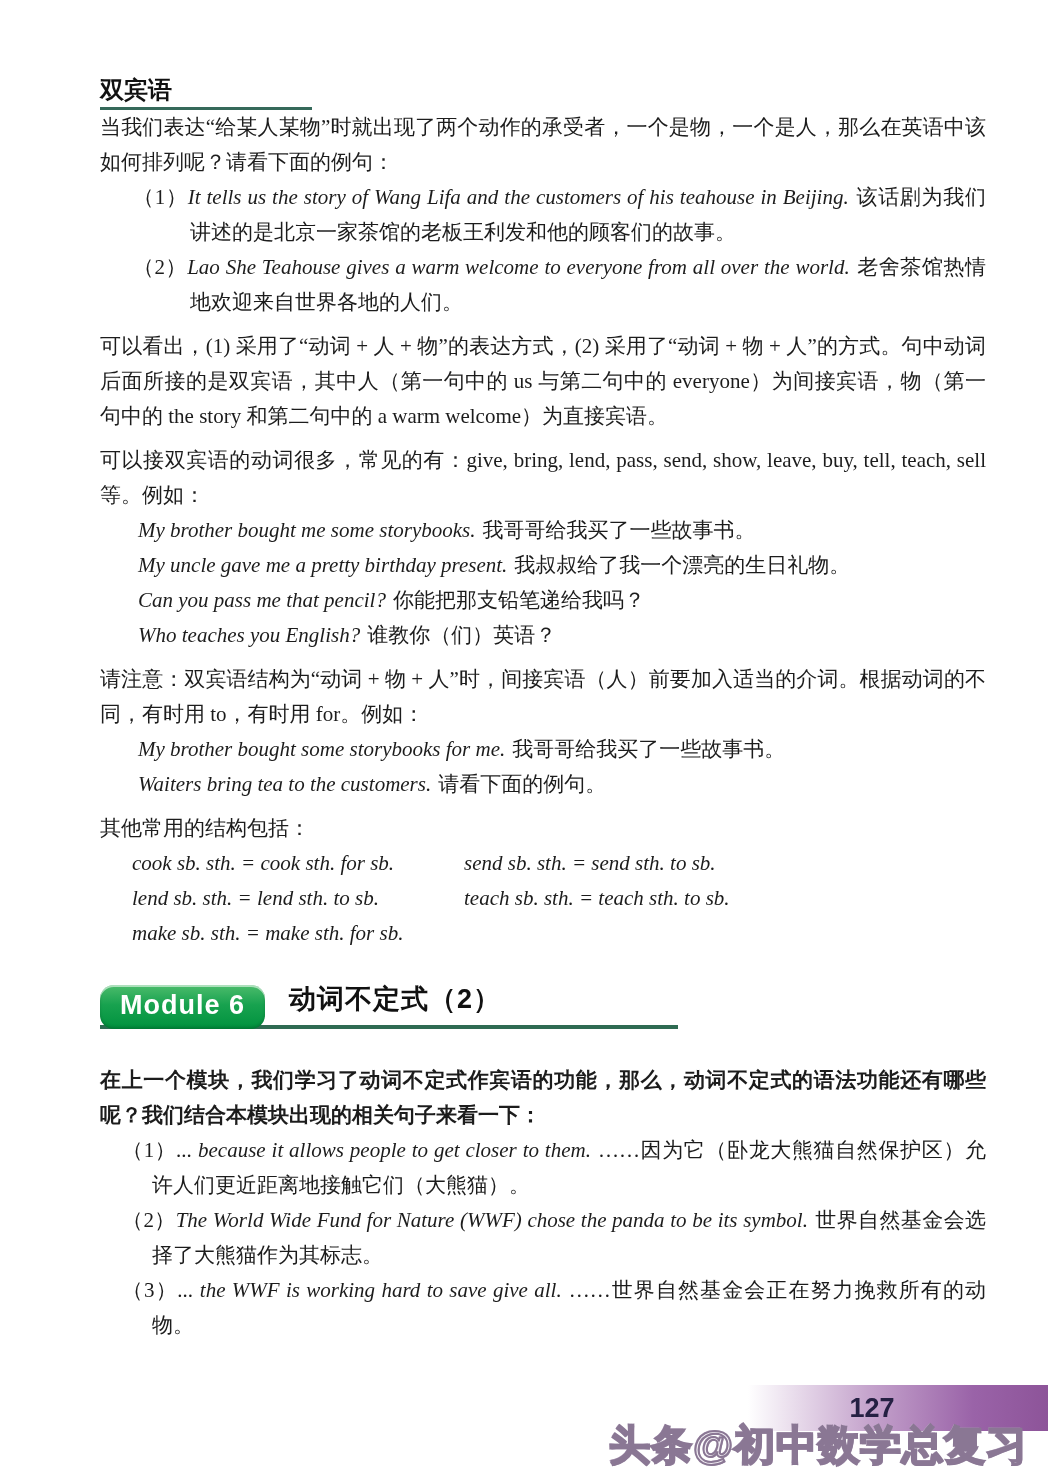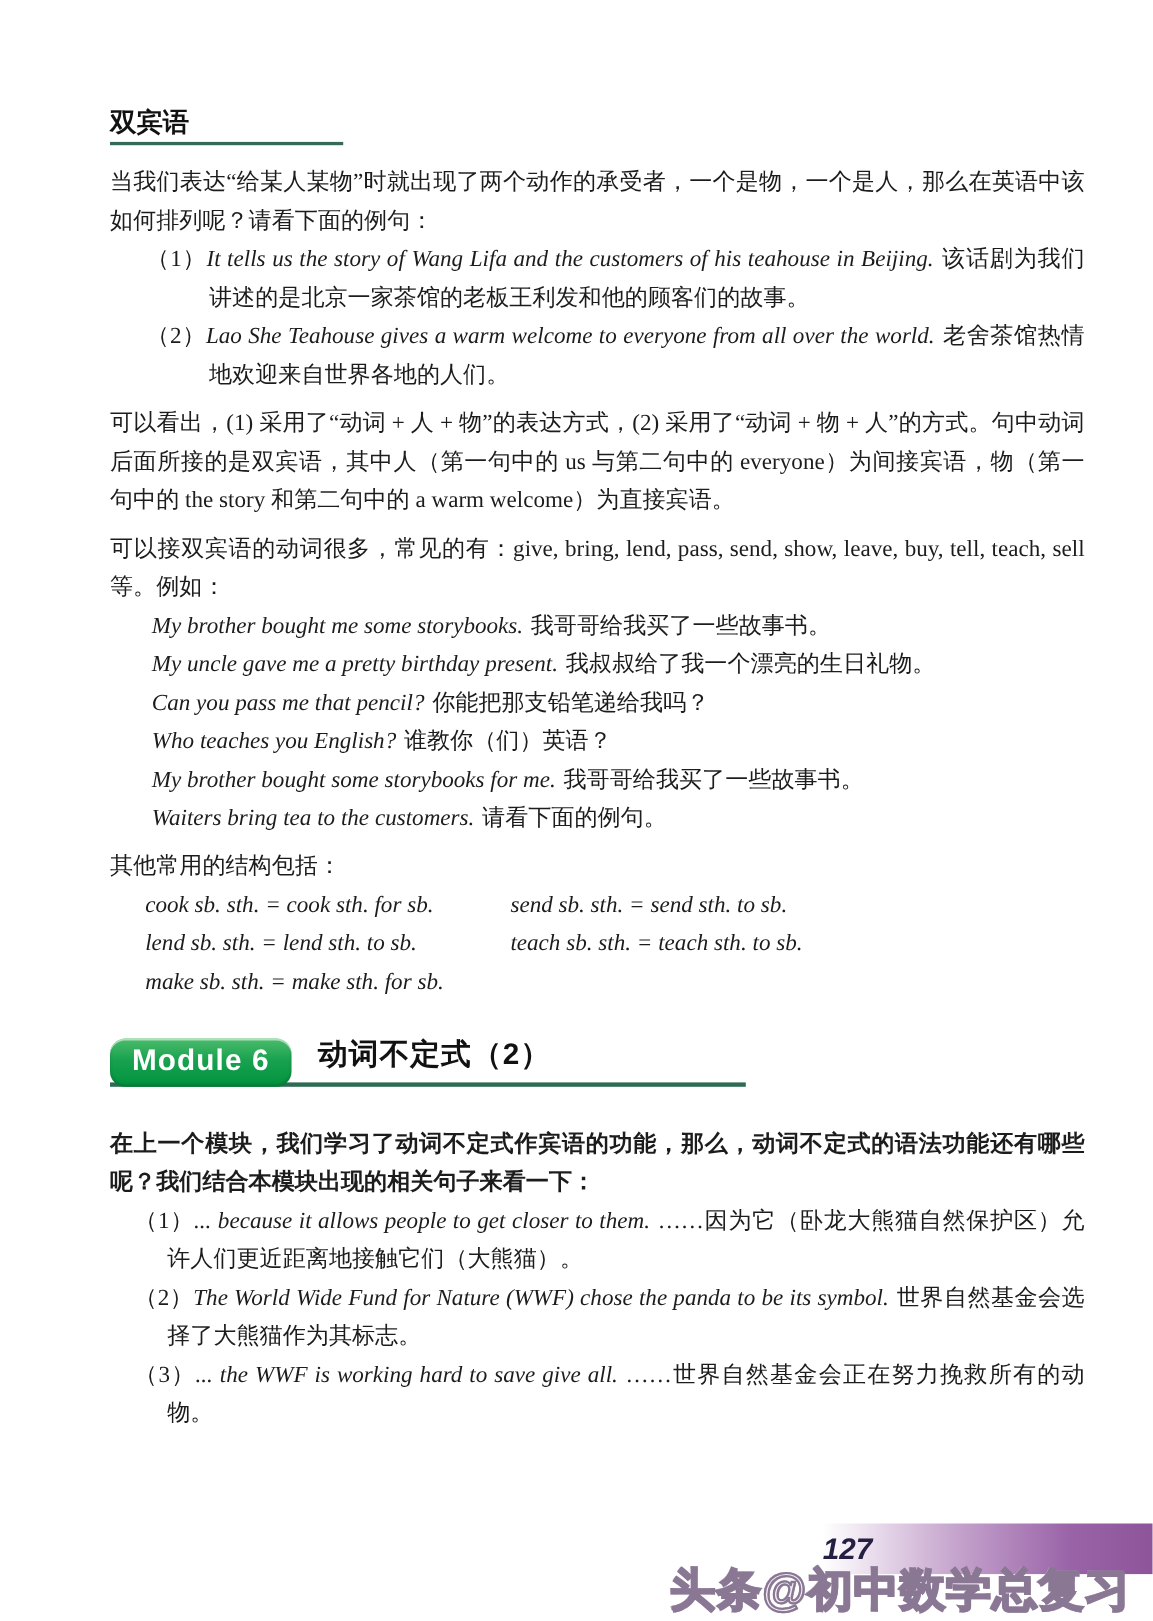--- a/index.html
+++ b/index.html
@@ -1,31 +1,31 @@
 <!DOCTYPE html>
 <html><head>
 <meta charset="utf-8">
 <style>
   html,body { margin:0; padding:0; background:#ffffff; }
   .page {
     position:relative; width:1048px; height:1474px; background:#ffffff;
     font-family:"Liberation Serif", serif; color:#1c1c1c; overflow:hidden;
   }
-  .content { position:absolute; left:100px; top:98px; width:886px; }
+  .content { position:absolute; left:100px; top:76px; width:886px; }
 
   
   .sec-head {
     font-family:"Liberation Sans", sans-serif; font-weight:bold;
     font-size:24px; line-height:28px; color:#111;
   }
   .sec-head-rule { width:212px; height:3px; background:#35695a; margin-top:3px; }
 
   
   .para { font-size:21px; line-height:35px; margin:9px 0 0 0; text-align:justify; }
-  .para-first { margin-top:16px; }
+  .para-first { margin-top:0; }
 
   
   .num-ex { font-size:21px; line-height:35px; padding-left:90px; text-indent:-57px; text-align:justify; }
   .num-ex-2 { font-size:21px; line-height:35px; padding-left:52px; text-indent:-30px; text-align:justify; }
   .ex-num { font-style:normal; }
   .en { font-style:italic; font-family:"Liberation Serif", serif; }
   .zh { margin-left:7px; }
 
   
   .plain-ex { font-size:21px; line-height:35px; padding-left:38px; }
@@ -51,22 +51,22 @@
   .module-title {
     font-family:"Liberation Sans", sans-serif; font-weight:bold;
     font-size:27px; color:#111; margin:0 0 8px 24px; letter-spacing:1px;
   }
   .sec2-intro { margin-top:34px;font-weight:bold; }
 
   
   .page-num-bar {
     position:absolute; top:1385px; right:0; width:300px; height:46px;
     background:linear-gradient(to right, rgba(170,122,180,0) 0%, rgba(178,134,188,0.75) 40%, #9a63a8 75%, #8d5499 100%);
-    display:flex; align-items:center; justify-content:flex-start;
-    padding-right:52px; box-sizing:border-box;font-style:italic;
+    display:flex; align-items:center; justify-content:center;
+    padding-right:52px; box-sizing:border-box;
   }
   .page-num {
     font-family:"Liberation Sans", sans-serif; font-weight:bold;
     font-size:27px; color:#252043;
   }
   .watermark {
     position:absolute; top:1418px; right:20px;
     font-family:"Liberation Sans", sans-serif; font-weight:bold;
     font-size:41px; letter-spacing:1px;
     color:#f2edf4; -webkit-text-stroke:2px #8a7794;
@@ -90,20 +90,21 @@
 
     <p class="para">可以看出，(1) 采用了“动词 + 人 + 物”的表达方式，(2) 采用了“动词 + 物 + 人”的方式。句中动词后面所接的是双宾语，其中人（第一句中的 us 与第二句中的 everyone）为间接宾语，物（第一句中的 the story 和第二句中的 a warm welcome）为直接宾语。</p>
 
     <p class="para">可以接双宾语的动词很多，常见的有：give, bring, lend, pass, send, show, leave, buy, tell, teach, sell 等。例如：</p>
 
     <div class="plain-ex"><span class="en">My brother bought me some storybooks.</span><span class="zh">我哥哥给我买了一些故事书。</span></div>
     <div class="plain-ex"><span class="en">My uncle gave me a pretty birthday present.</span><span class="zh">我叔叔给了我一个漂亮的生日礼物。</span></div>
     <div class="plain-ex"><span class="en">Can you pass me that pencil?</span><span class="zh">你能把那支铅笔递给我吗？</span></div>
     <div class="plain-ex"><span class="en">Who teaches you English?</span><span class="zh">谁教你（们）英语？</span></div>
 
+    <p class="para">请注意：双宾语结构为“动词 + 物 + 人”时，间接宾语（人）前要加入适当的介词。根据动词的不同，有时用 to，有时用 for。例如：</p>
 
     <div class="plain-ex"><span class="en">My brother bought some storybooks for me.</span><span class="zh">我哥哥给我买了一些故事书。</span></div>
     <div class="plain-ex"><span class="en">Waiters bring tea to the customers.</span><span class="zh">请看下面的例句。</span></div>
 
     <p class="para">其他常用的结构包括：</p>
 
     <div class="struct-row"><span class="struct-col1">cook sb. sth. = cook sth. for sb.</span><span class="struct-col2">send sb. sth. = send sth. to sb.</span></div>
     <div class="struct-row"><span class="struct-col1">lend sb. sth. = lend sth. to sb.</span><span class="struct-col2">teach sb. sth. = teach sth. to sb.</span></div>
     <div class="struct-row"><span class="struct-col1">make sb. sth. = make sth. for sb.</span><span class="struct-col2"></span></div>
 

